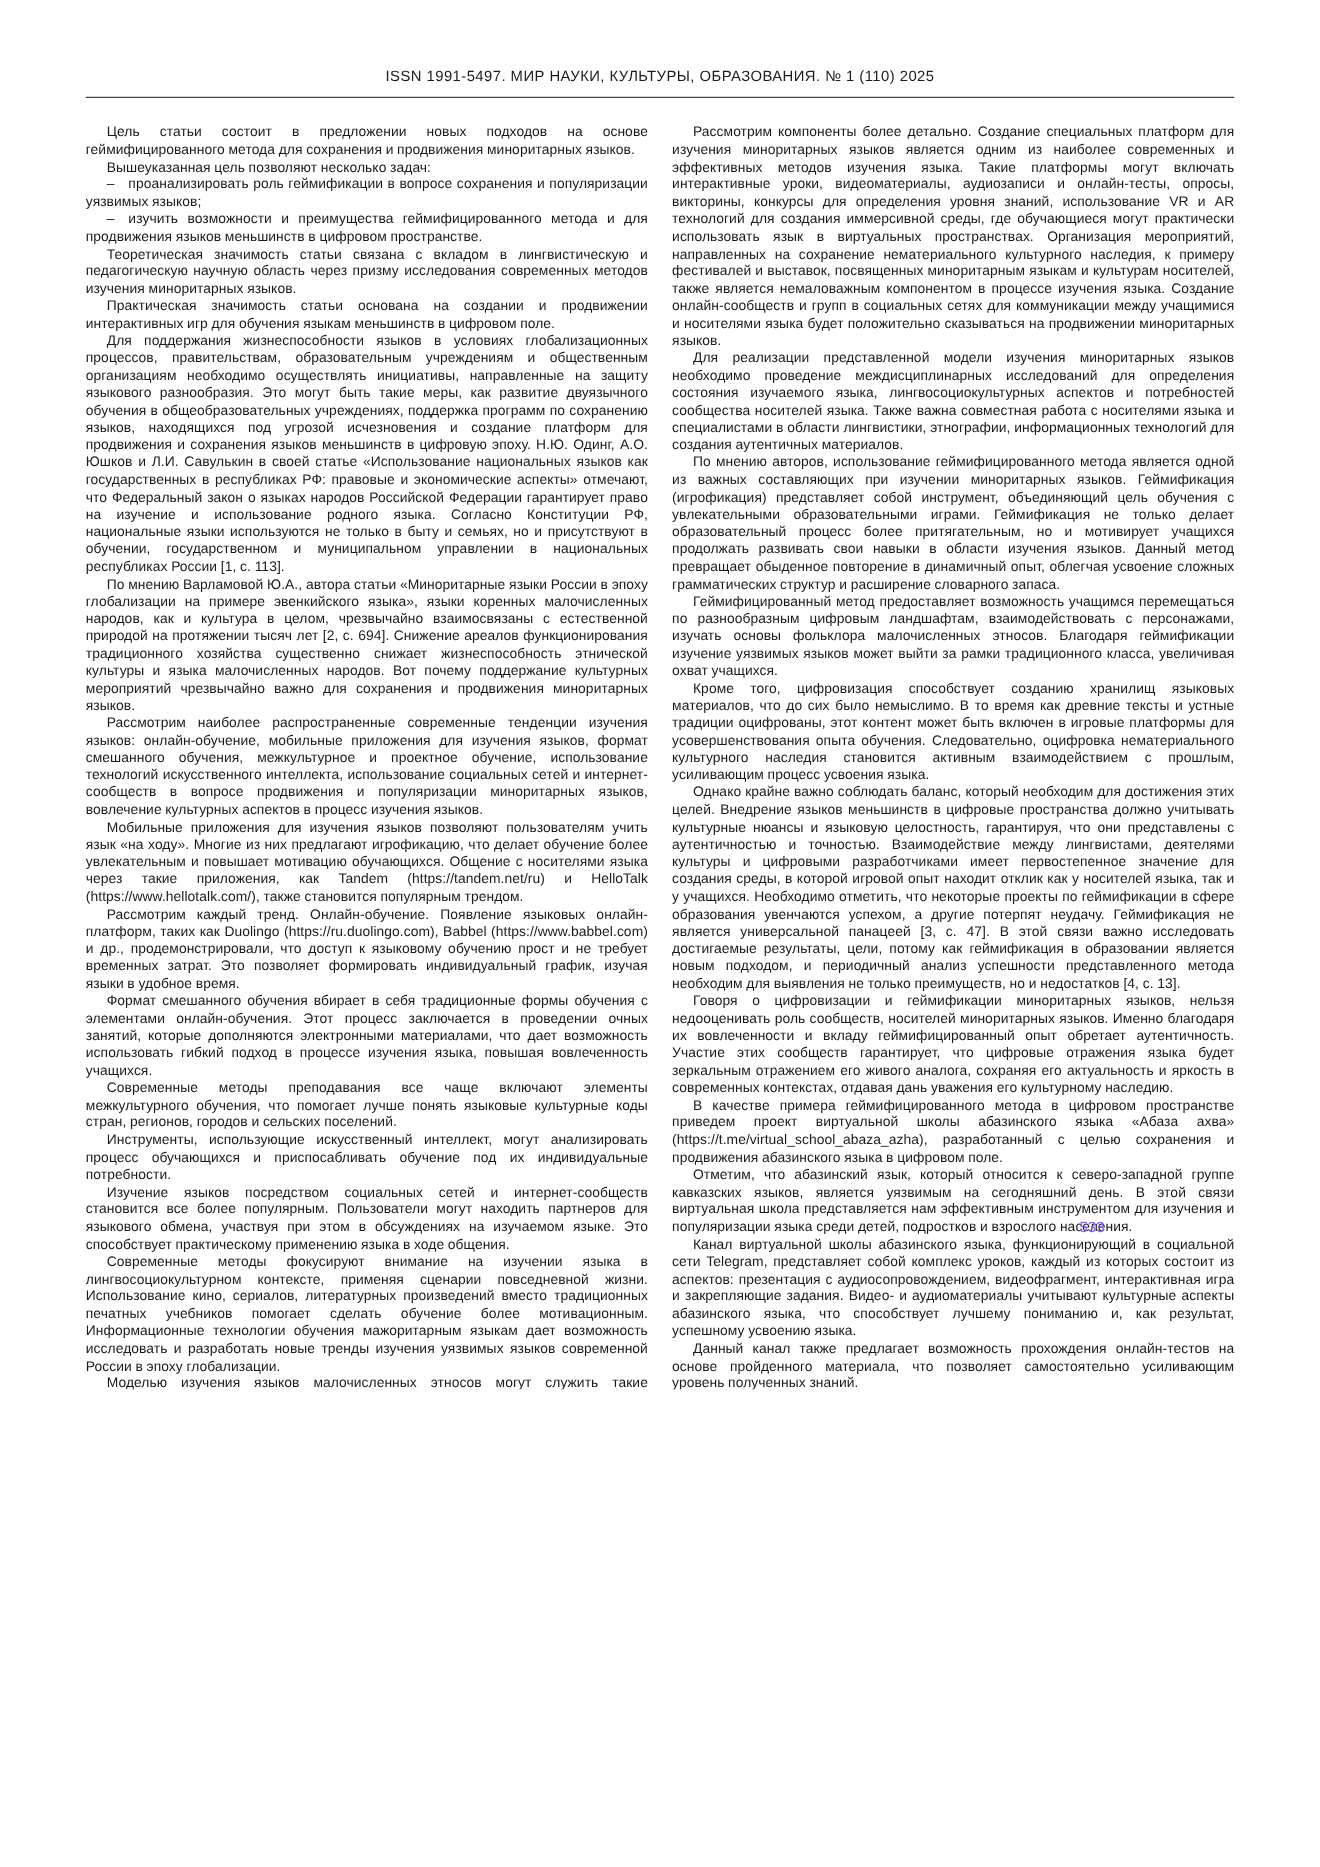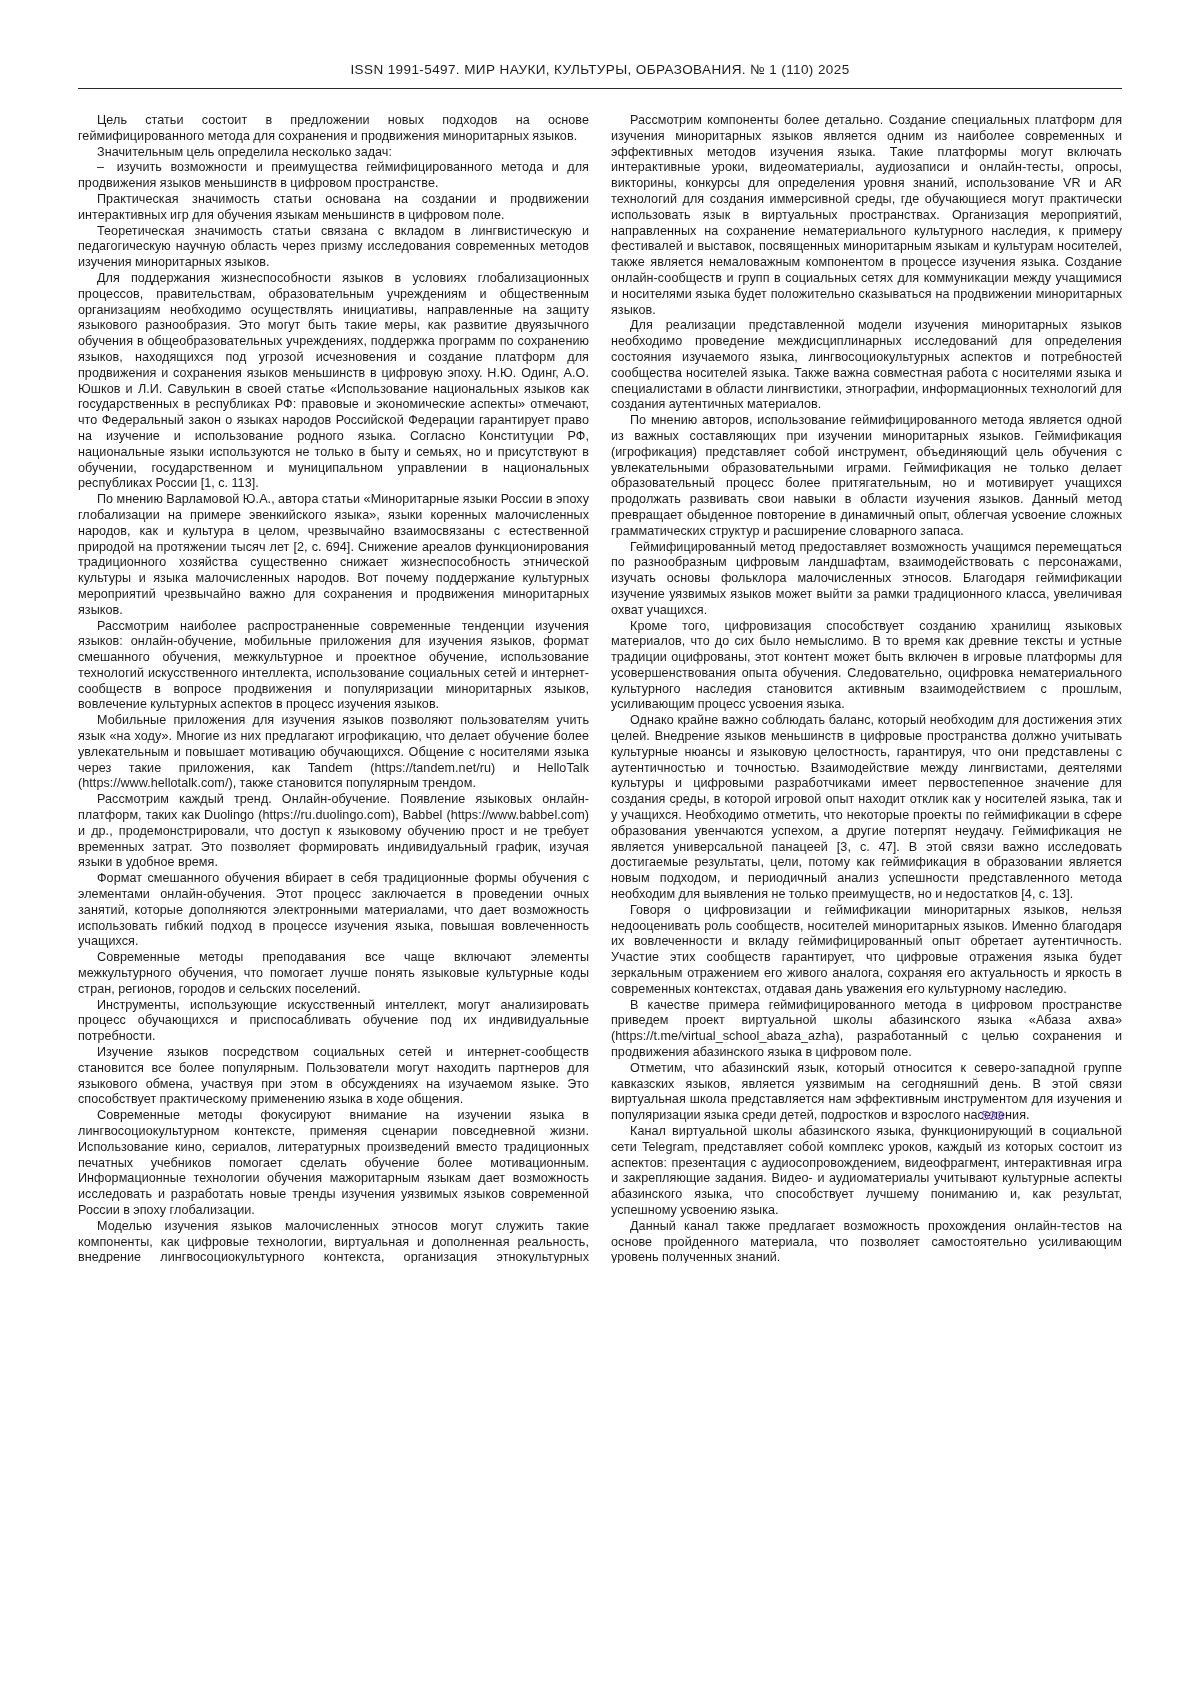--- a/index.html
+++ b/index.html
@@ -65,24 +65,25 @@
 <div class="page">
 
   <header class="page-header">
     <div class="header-text">ISSN 1991-5497. МИР НАУКИ, КУЛЬТУРЫ, ОБРАЗОВАНИЯ.  № 1 (110) 2025</div>
     <div class="header-rule"></div>
   </header>
 
   <main class="columns">
     <section class="col">
         <p>Цель статьи состоит в предложении новых подходов на основе геймифицированного метода для сохранения и продвижения миноритарных языков.</p>
-        <p>Значительным цель определила несколько задач:</p>
+        <p>Вышеуказанная цель позволяют несколько задач:</p>
+        <p>– проанализировать роль геймификации в вопросе сохранения и популяризации уязвимых языков;</p>
         <p>– изучить возможности и преимущества геймифицированного метода и для продвижения языков меньшинств в цифровом пространстве.</p>
+        <p>Теоретическая значимость статьи связана с вкладом в лингвистическую и педагогическую научную область через призму исследования современных методов изучения миноритарных языков.</p>
         <p>Практическая значимость статьи основана на создании и продвижении интерактивных игр для обучения языкам меньшинств в цифровом поле.</p>
-        <p>Теоретическая значимость статьи связана с вкладом в лингвистическую и педагогическую научную область через призму исследования современных методов изучения миноритарных языков.</p>
         <p>Для поддержания жизнеспособности языков в условиях глобализационных процессов, правительствам, образовательным учреждениям и общественным организациям необходимо осуществлять инициативы, направленные на защиту языкового разнообразия. Это могут быть такие меры, как развитие двуязычного обучения в общеобразовательных учреждениях, поддержка программ по сохранению языков, находящихся под угрозой исчезновения и создание платформ для продвижения и сохранения языков меньшинств в цифровую эпоху. Н.Ю. Одинг, А.О. Юшков и Л.И. Савулькин в своей статье «Использование национальных языков как государственных в республиках РФ: правовые и экономические аспекты» отмечают, что Федеральный закон о языках народов Российской Федерации гарантирует право на изучение и использование родного языка. Согласно Конституции РФ, национальные языки используются не только в быту и семьях, но и присутствуют в обучении, государственном и муниципальном управлении в национальных республиках России [1, с. 113].</p>
         <p>По мнению Варламовой Ю.А., автора статьи «Миноритарные языки России в эпоху глобализации на примере эвенкийского языка», языки коренных малочисленных народов, как и культура в целом, чрезвычайно взаимосвязаны с естественной природой на протяжении тысяч лет [2, с. 694]. Снижение ареалов функционирования традиционного хозяйства существенно снижает жизнеспособность этнической культуры и языка малочисленных народов. Вот почему поддержание культурных мероприятий чрезвычайно важно для сохранения и продвижения миноритарных языков.</p>
         <p>Рассмотрим наиболее распространенные современные тенденции изучения языков: онлайн-обучение, мобильные приложения для изучения языков, формат смешанного обучения, межкультурное и проектное обучение, использование технологий искусственного интеллекта, использование социальных сетей и интернет-сообществ в вопросе продвижения и популяризации миноритарных языков, вовлечение культурных аспектов в процесс изучения языков.</p>
         <p>Мобильные приложения для изучения языков позволяют пользователям учить язык «на ходу». Многие из них предлагают игрофикацию, что делает обучение более увлекательным и повышает мотивацию обучающихся. Общение с носителями языка через такие приложения, как Tandem (https://tandem.net/ru) и HelloTalk (https://www.hellotalk.com/), также становится популярным трендом.</p>
         <p>Рассмотрим каждый тренд. Онлайн-обучение. Появление языковых онлайн-платформ, таких как Duolingo (https://ru.duolingo.com), Babbel (https://www.babbel.com) и др., продемонстрировали, что доступ к языковому обучению прост и не требует временных затрат. Это позволяет формировать индивидуальный график, изучая языки в удобное время.</p>
         <p>Формат смешанного обучения вбирает в себя традиционные формы обучения с элементами онлайн-обучения. Этот процесс заключается в проведении очных занятий, которые дополняются электронными материалами, что дает возможность использовать гибкий подход в процессе изучения языка, повышая вовлеченность учащихся.</p>
         <p>Современные методы преподавания все чаще включают элементы межкультурного обучения, что помогает лучше понять языковые культурные коды стран, регионов, городов и сельских поселений.</p>
         <p>Инструменты, использующие искусственный интеллект, могут анализировать процесс обучающихся и приспосабливать обучение под их индивидуальные потребности.</p>
         <p>Изучение языков посредством социальных сетей и интернет-сообществ становится все более популярным. Пользователи могут находить партнеров для языкового обмена, участвуя при этом в обсуждениях на изучаемом языке. Это способствует практическому применению языка в ходе общения.</p>
         <p>Современные методы фокусируют внимание на изучении языка в лингвосоциокультурном контексте, применяя сценарии повседневной жизни. Использование кино, сериалов, литературных произведений вместо традиционных печатных учебников помогает сделать обучение более мотивационным. Информационные технологии обучения мажоритарным языкам дает возможность исследовать и разработать новые тренды изучения уязвимых языков современной России в эпоху глобализации.</p>

